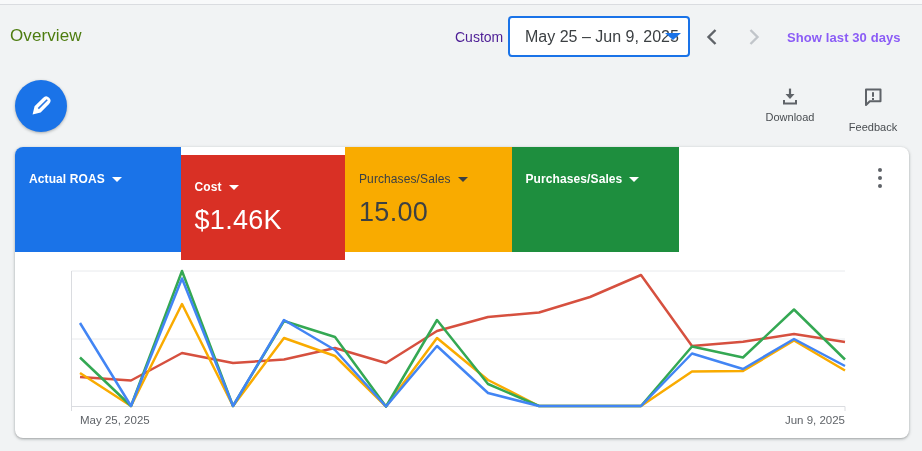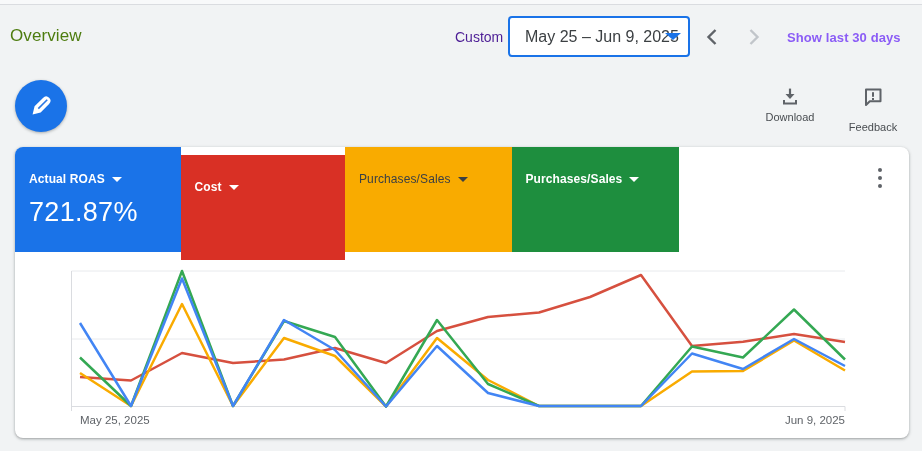--- a/index.html
+++ b/index.html
@@ -59,27 +59,28 @@
     <path d="M3 3.5 h14.5 v11.7 h-10.7 l-3.8 3.8 z" fill="none" stroke="#5f6368" stroke-width="2" stroke-linejoin="round"></path>
     <rect x="9" y="6.2" width="2" height="4.6" fill="#5f6368"></rect>
     <rect x="9" y="12" width="2" height="2" fill="#5f6368"></rect>
   </svg>
   <div style="margin-top:13px;font-size:11px;">Feedback</div>
 </div>
 
 <div class="abs container">
   <div class="abs score" style="left:0;top:0;width:165.5px;background:#1a73e8;border-radius:8px 0 0 0;">
     <div class="slabel">Actual ROAS<span class="tri"></span></div>
-    <div class="snum">721.87%</div>
   </div>
   <div class="abs score" style="left:165.5px;top:8px;width:164.5px;background:#d93025;">
     <div class="slabel">Cost<span class="tri"></span></div>
+    <div class="snum">$1.46K</div>
   </div>
   <div class="abs score" style="left:330px;top:0;width:166.5px;background:#f9ab00;color:#3c4043;">
     <div class="slabel" style="font-weight:normal;">Purchases/Sales<span class="tri" style="border-top-color:#3c4043;"></span></div>
+    <div class="snum">15.00</div>
   </div>
   <div class="abs score" style="left:496.5px;top:0;width:167px;background:#1e8e3e;">
     <div class="slabel">Purchases/Sales<span class="tri"></span></div>
   </div>
   <svg class="abs" style="left:857px;top:19px;" width="16" height="24" viewBox="0 0 16 24">
     <circle cx="8" cy="4" r="2" fill="#5f6368"></circle>
       <circle cx="8" cy="12" r="2" fill="#5f6368"></circle>
       <circle cx="8" cy="20" r="2" fill="#5f6368"></circle>
   </svg>
   <svg class="abs" style="left:0;top:100px;" width="894" height="191" viewBox="0 0 894 191">

